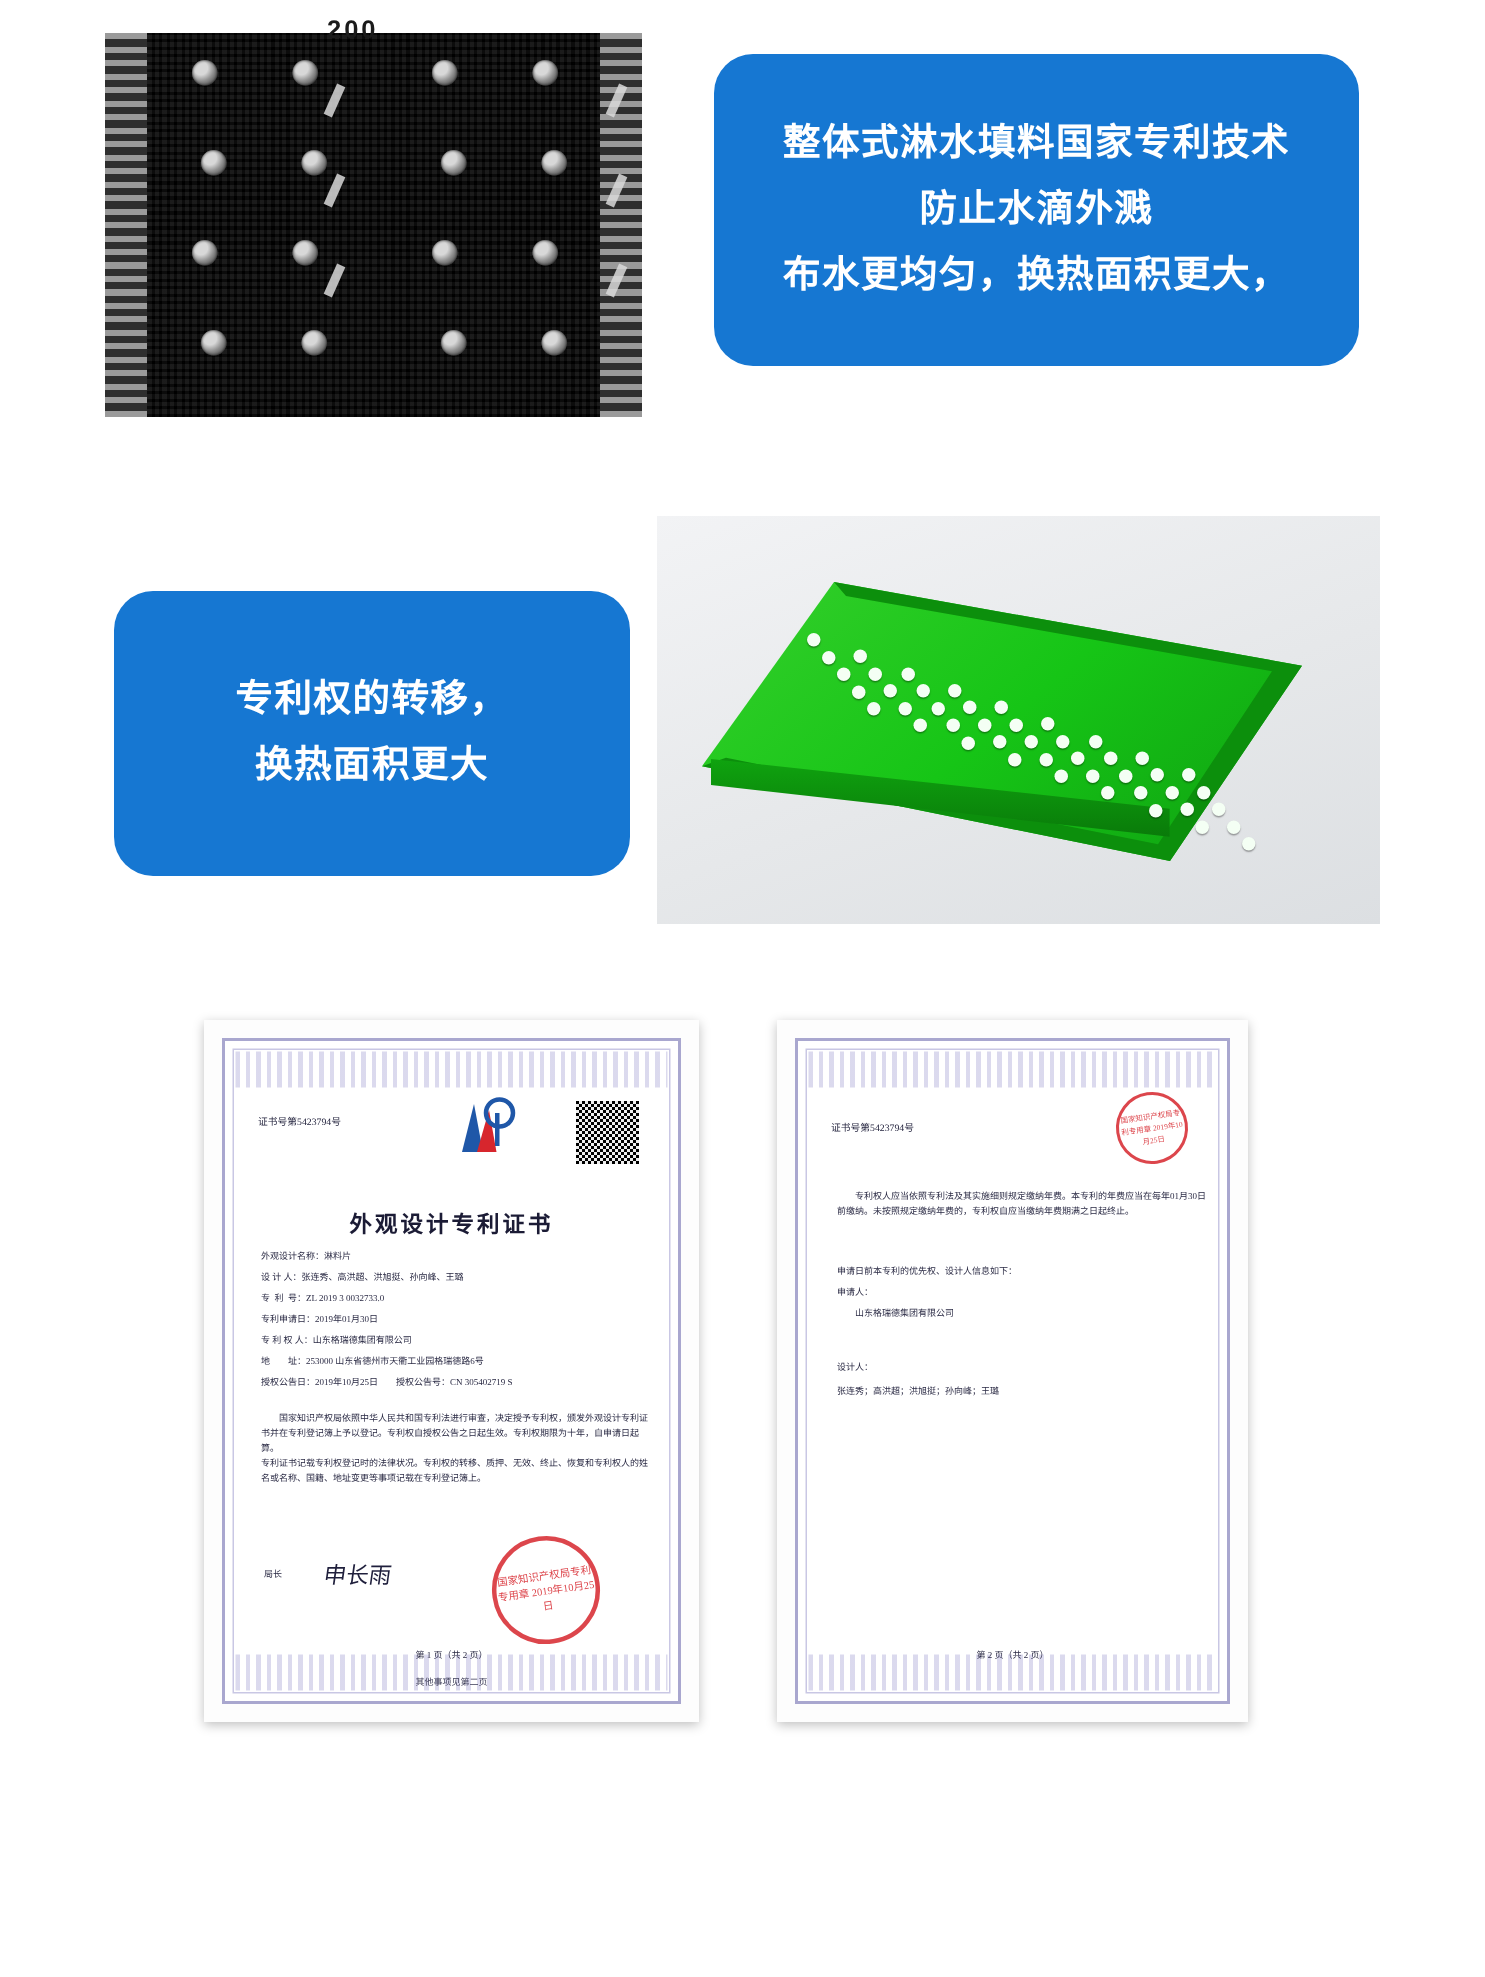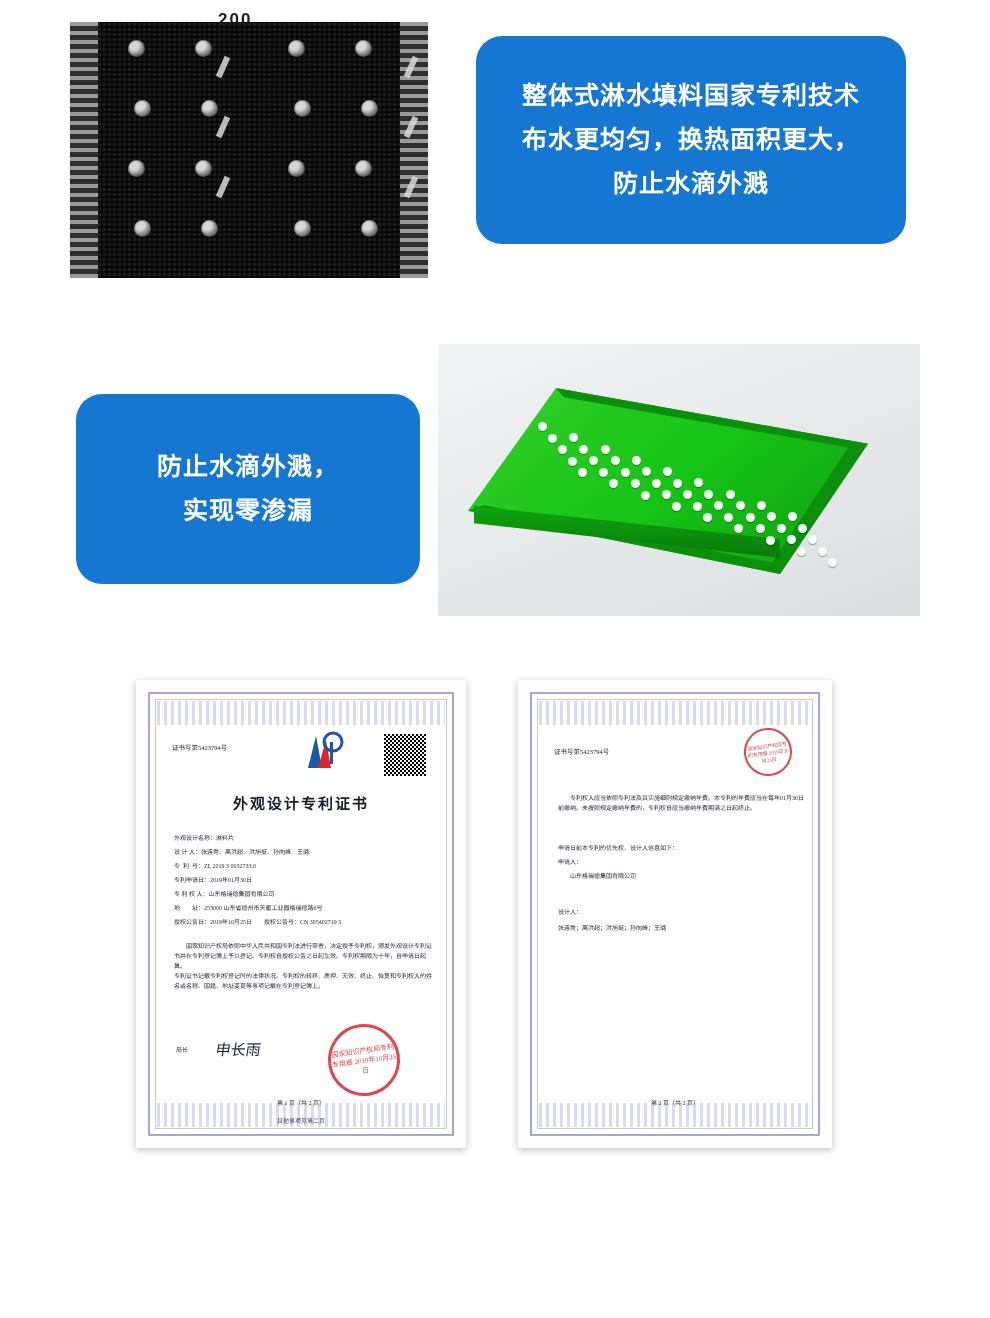--- a/index.html
+++ b/index.html
@@ -321,27 +321,27 @@
       <div class="slot" style="left: 338px; top: 48px;"></div>
       <div class="slot" style="left: 150px; top: 168px;"></div>
       <div class="slot" style="left: 338px; top: 168px;"></div>
       <div class="slot" style="left: 150px; top: 108px;"></div>
       <div class="slot" style="left: 338px; top: 108px;"></div>
     </div>
 </div>
 
 <div class="callout" id="callout-top">
   <span class="line">整体式淋水填料国家专利技术</span>
+  <span class="line">防止水滴外溅</span>
   <span class="line">布水更均匀，换热面积更大，</span>
-  <span class="line">防止水滴外溅</span>
 </div>
 
 <div class="callout" id="callout-left">
-  <span class="line">防止水滴外溅，</span>
-  <span class="line">实现零渗漏</span>
+  <span class="line">专利权的转移，</span>
+  <span class="line">换热面积更大</span>
 </div>
 
 <div class="panel" id="tray-render">
   <div class="tray-body">
     <div class="face top-face"></div>
     <div class="face rim"></div>
     <div class="face side-face"></div>
     <div id="tray-dots">
         <div class="dot" style="left: 70px; top: 34px;"></div>
         <div class="dot" style="left: 101.25px; top: 45.25px;"></div>
@@ -405,21 +405,21 @@
       <svg viewBox="0 0 46 46" width="46" height="46" aria-hidden="true">
         <path d="M8 40 L16 8 L22 40 Z" fill="#1f57a8"></path>
         <path d="M18 40 L26 12 L31 40 Z" fill="#d7262d"></path>
         <circle cx="33" cy="14" r="9" fill="none" stroke="#1f57a8" stroke-width="3"></circle>
         <rect x="30" y="14" width="3" height="22" fill="#1f57a8"></rect>
       </svg>
     </div>
 
     <div class="qr" style="left:232px; top:38px;"></div>
 
-    <div class="cert-title" style="top:98px;font-family:Liberation Mono, monospace;">外观设计专利证书</div>
+    <div class="cert-title" style="top:110px;font-family:Liberation Mono, monospace;">外观设计专利证书</div>
 
     <div class="cert-text" style="left:24px; top:140px; width:262px;">外观设计名称：淋料片</div>
     <div class="cert-text" style="left:24px; top:154px; width:262px;">设 计 人：张连秀、高洪超、洪旭挺、孙向峰、王璐</div>
     <div class="cert-text" style="left:24px; top:168px; width:262px;">专  利  号：ZL 2019 3 0032733.0</div>
     <div class="cert-text" style="left:24px; top:182px; width:262px;">专利申请日：2019年01月30日</div>
     <div class="cert-text" style="left:24px; top:196px; width:262px;">专 利 权 人：山东格瑞德集团有限公司</div>
     <div class="cert-text" style="left:24px; top:210px; width:262px;">地        址：253000 山东省德州市天衢工业园格瑞德路6号</div>
     <div class="cert-text" style="left:24px; top:224px; width:262px;">授权公告日：2019年10月25日        授权公告号：CN 305402719 S</div>
 
     <div class="cert-text" style="left:24px; top:248px; width:258px; text-indent:12px;">国家知识产权局依照中华人民共和国专利法进行审查，决定授予专利权，颁发外观设计专利证书并在专利登记簿上予以登记。专利权自授权公告之日起生效。专利权期限为十年，自申请日起算。

